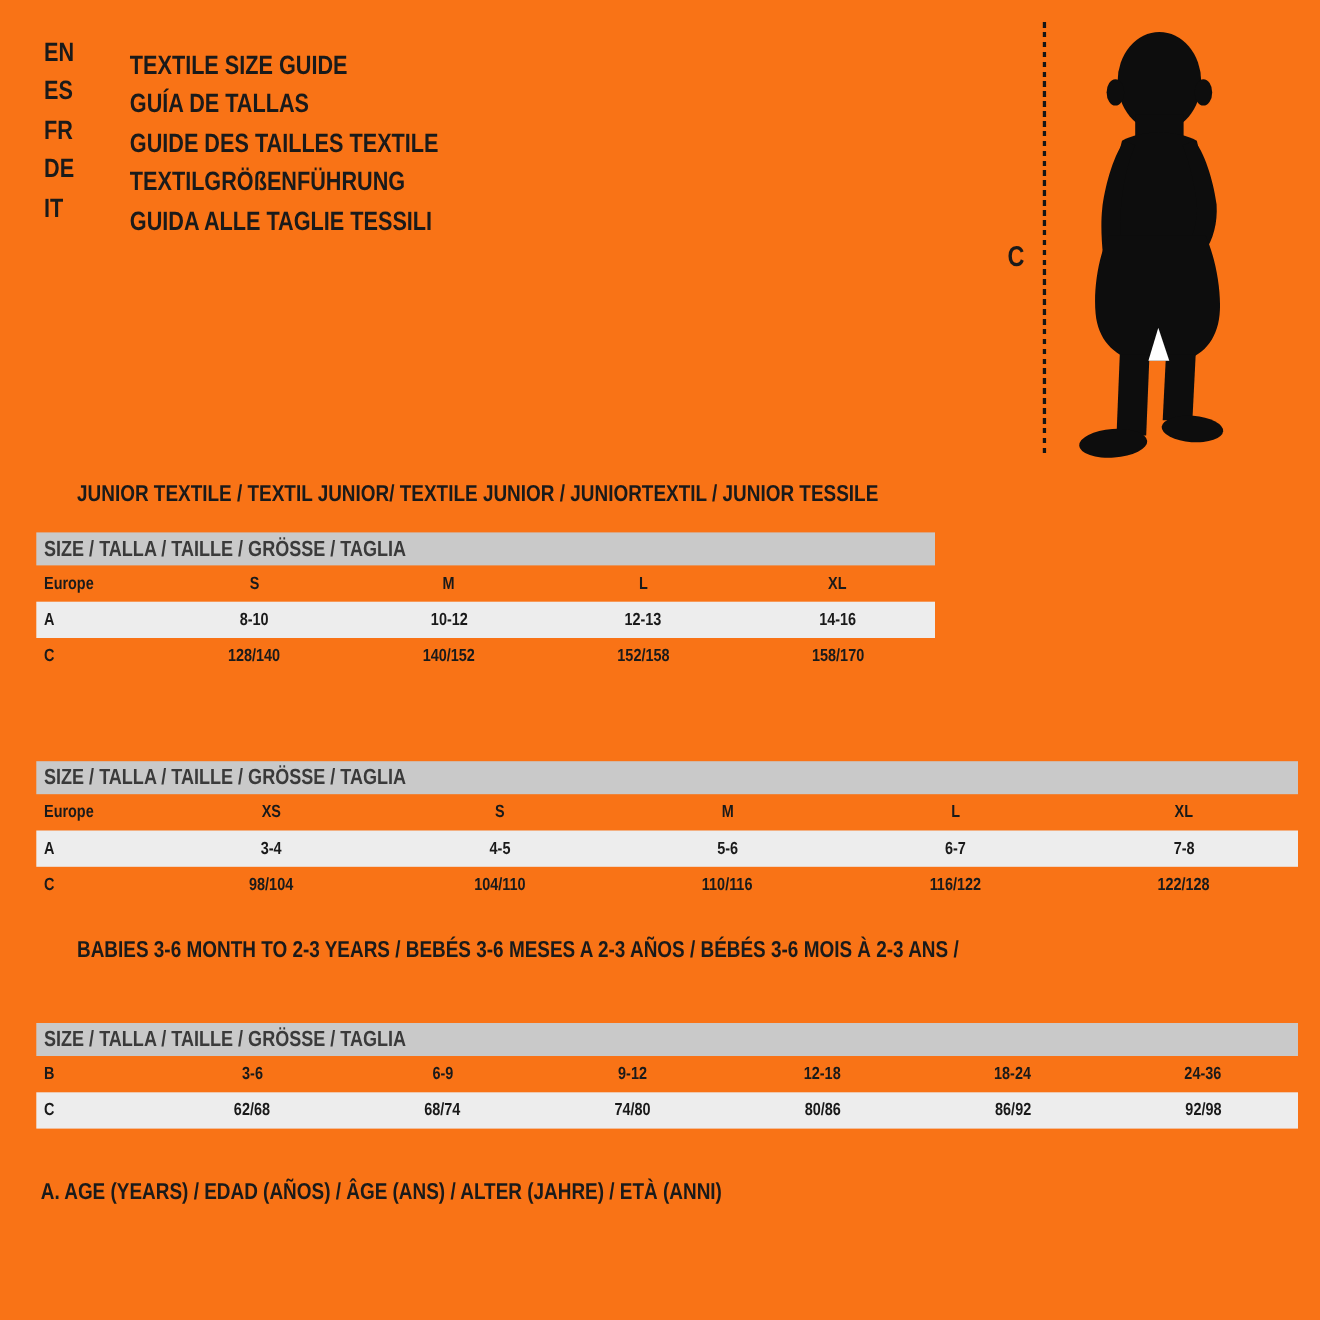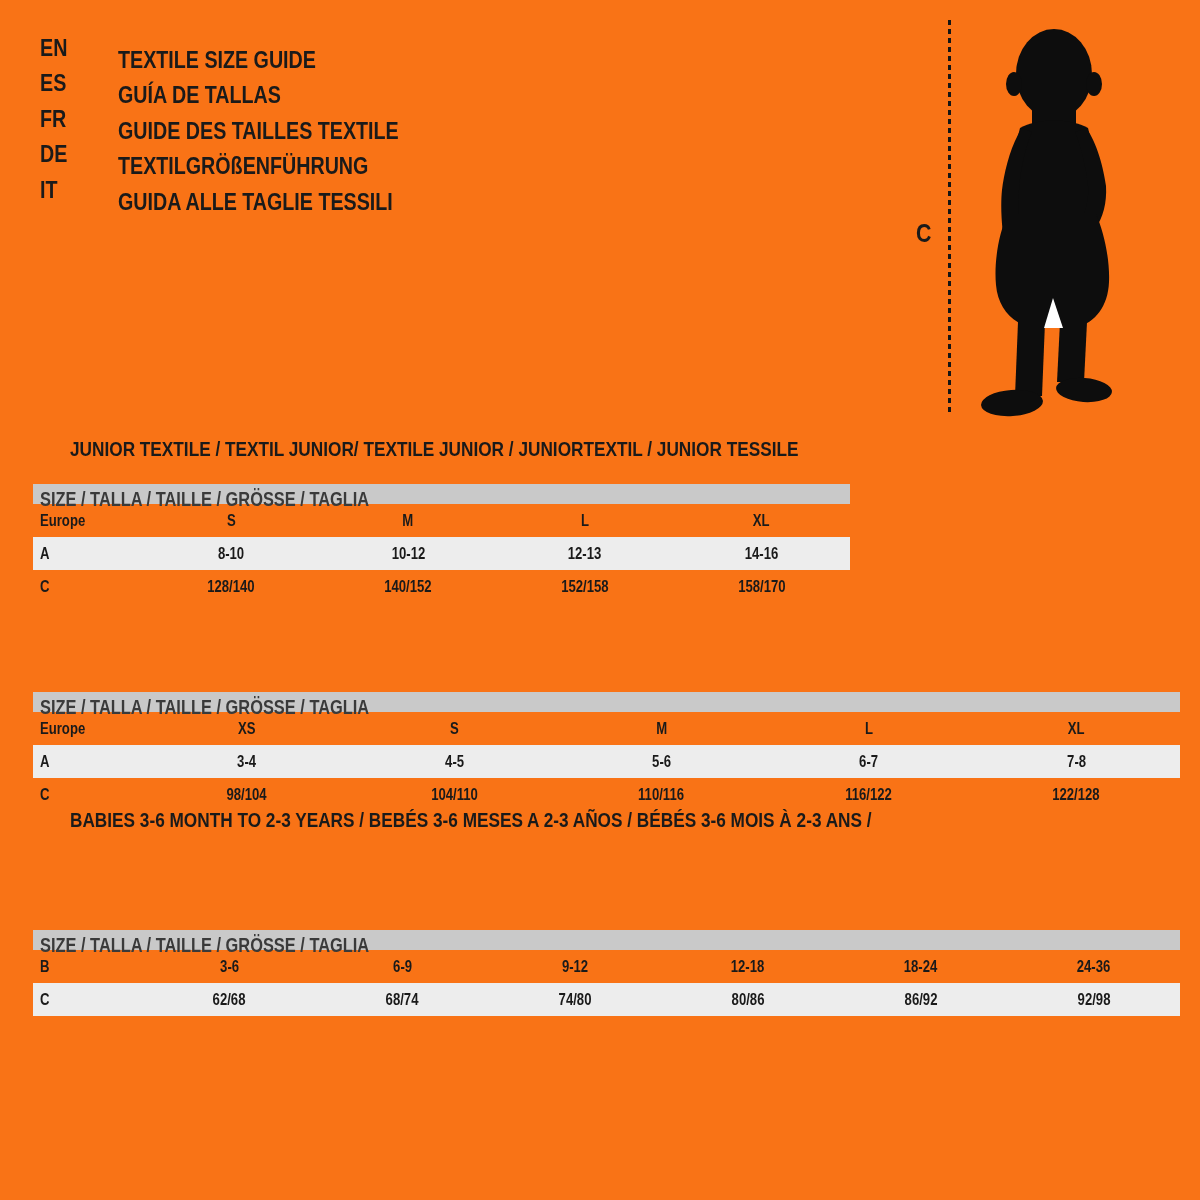--- a/index.html
+++ b/index.html
@@ -45,21 +45,21 @@
   
   .section-title { position:absolute; left:36px; font-size:21px; line-height:24px;margin-left:34px; }
   .sub-a {
     font-size:13px;
     position:relative; top:4px;
   }
 
   
   .size-table { position:absolute; left:33px; }
   .thead {
-    height:20px;
+    height:30px;
     background:#c9c9c9;
     color:#3a3a3a;
     font-size:20px;
     line-height:31px;
     padding-left:7px;
   }
   .trow {
     display:flex;
     height:33px;
     align-items:center;
@@ -185,21 +185,21 @@
     <div class="trow">
       <div class="tlabel"><span class="cond">C</span></div>
       <div class="tcell"><span class="cond">98/104</span></div>
       <div class="tcell"><span class="cond">104/110</span></div>
       <div class="tcell"><span class="cond">110/116</span></div>
       <div class="tcell"><span class="cond">116/122</span></div>
       <div class="tcell"><span class="cond">122/128</span></div>
     </div>
   </div>
 
-  <div class="section-title" style="top:808px">
+  <div class="section-title" style="top:852px">
     <span class="cond">BABIES 3-6 MONTH TO 2-3 YEARS / BEBÉS 3-6 MESES A 2-3 AÑOS / BÉBÉS 3-6 MOIS À 2-3 ANS /</span>
   </div>
   <div class="size-table" style="top:930px; width:1147px">
     <div class="thead">
       <span class="cond">SIZE / TALLA / TAILLE / GRÖSSE / TAGLIA</span>
     </div>
     <div class="trow">
       <div class="tlabel"><span class="cond">B</span></div>
       <div class="tcell"><span class="cond">3-6</span></div>
       <div class="tcell"><span class="cond">6-9</span></div>
@@ -212,14 +212,17 @@
       <div class="tlabel"><span class="cond">C</span></div>
       <div class="tcell"><span class="cond">62/68</span></div>
       <div class="tcell"><span class="cond">68/74</span></div>
       <div class="tcell"><span class="cond">74/80</span></div>
       <div class="tcell"><span class="cond">80/86</span></div>
       <div class="tcell"><span class="cond">86/92</span></div>
       <div class="tcell"><span class="cond">92/98</span></div>
     </div>
   </div>
 
+  <div class="legend-line" style="top:1072px">
+    <span class="cond">A. AGE (YEARS) / EDAD (AÑOS) / ÂGE (ANS) / ALTER (JAHRE) / ETÀ (ANNI)</span>
+  </div>
 
 </div>
 
 </body></html>

